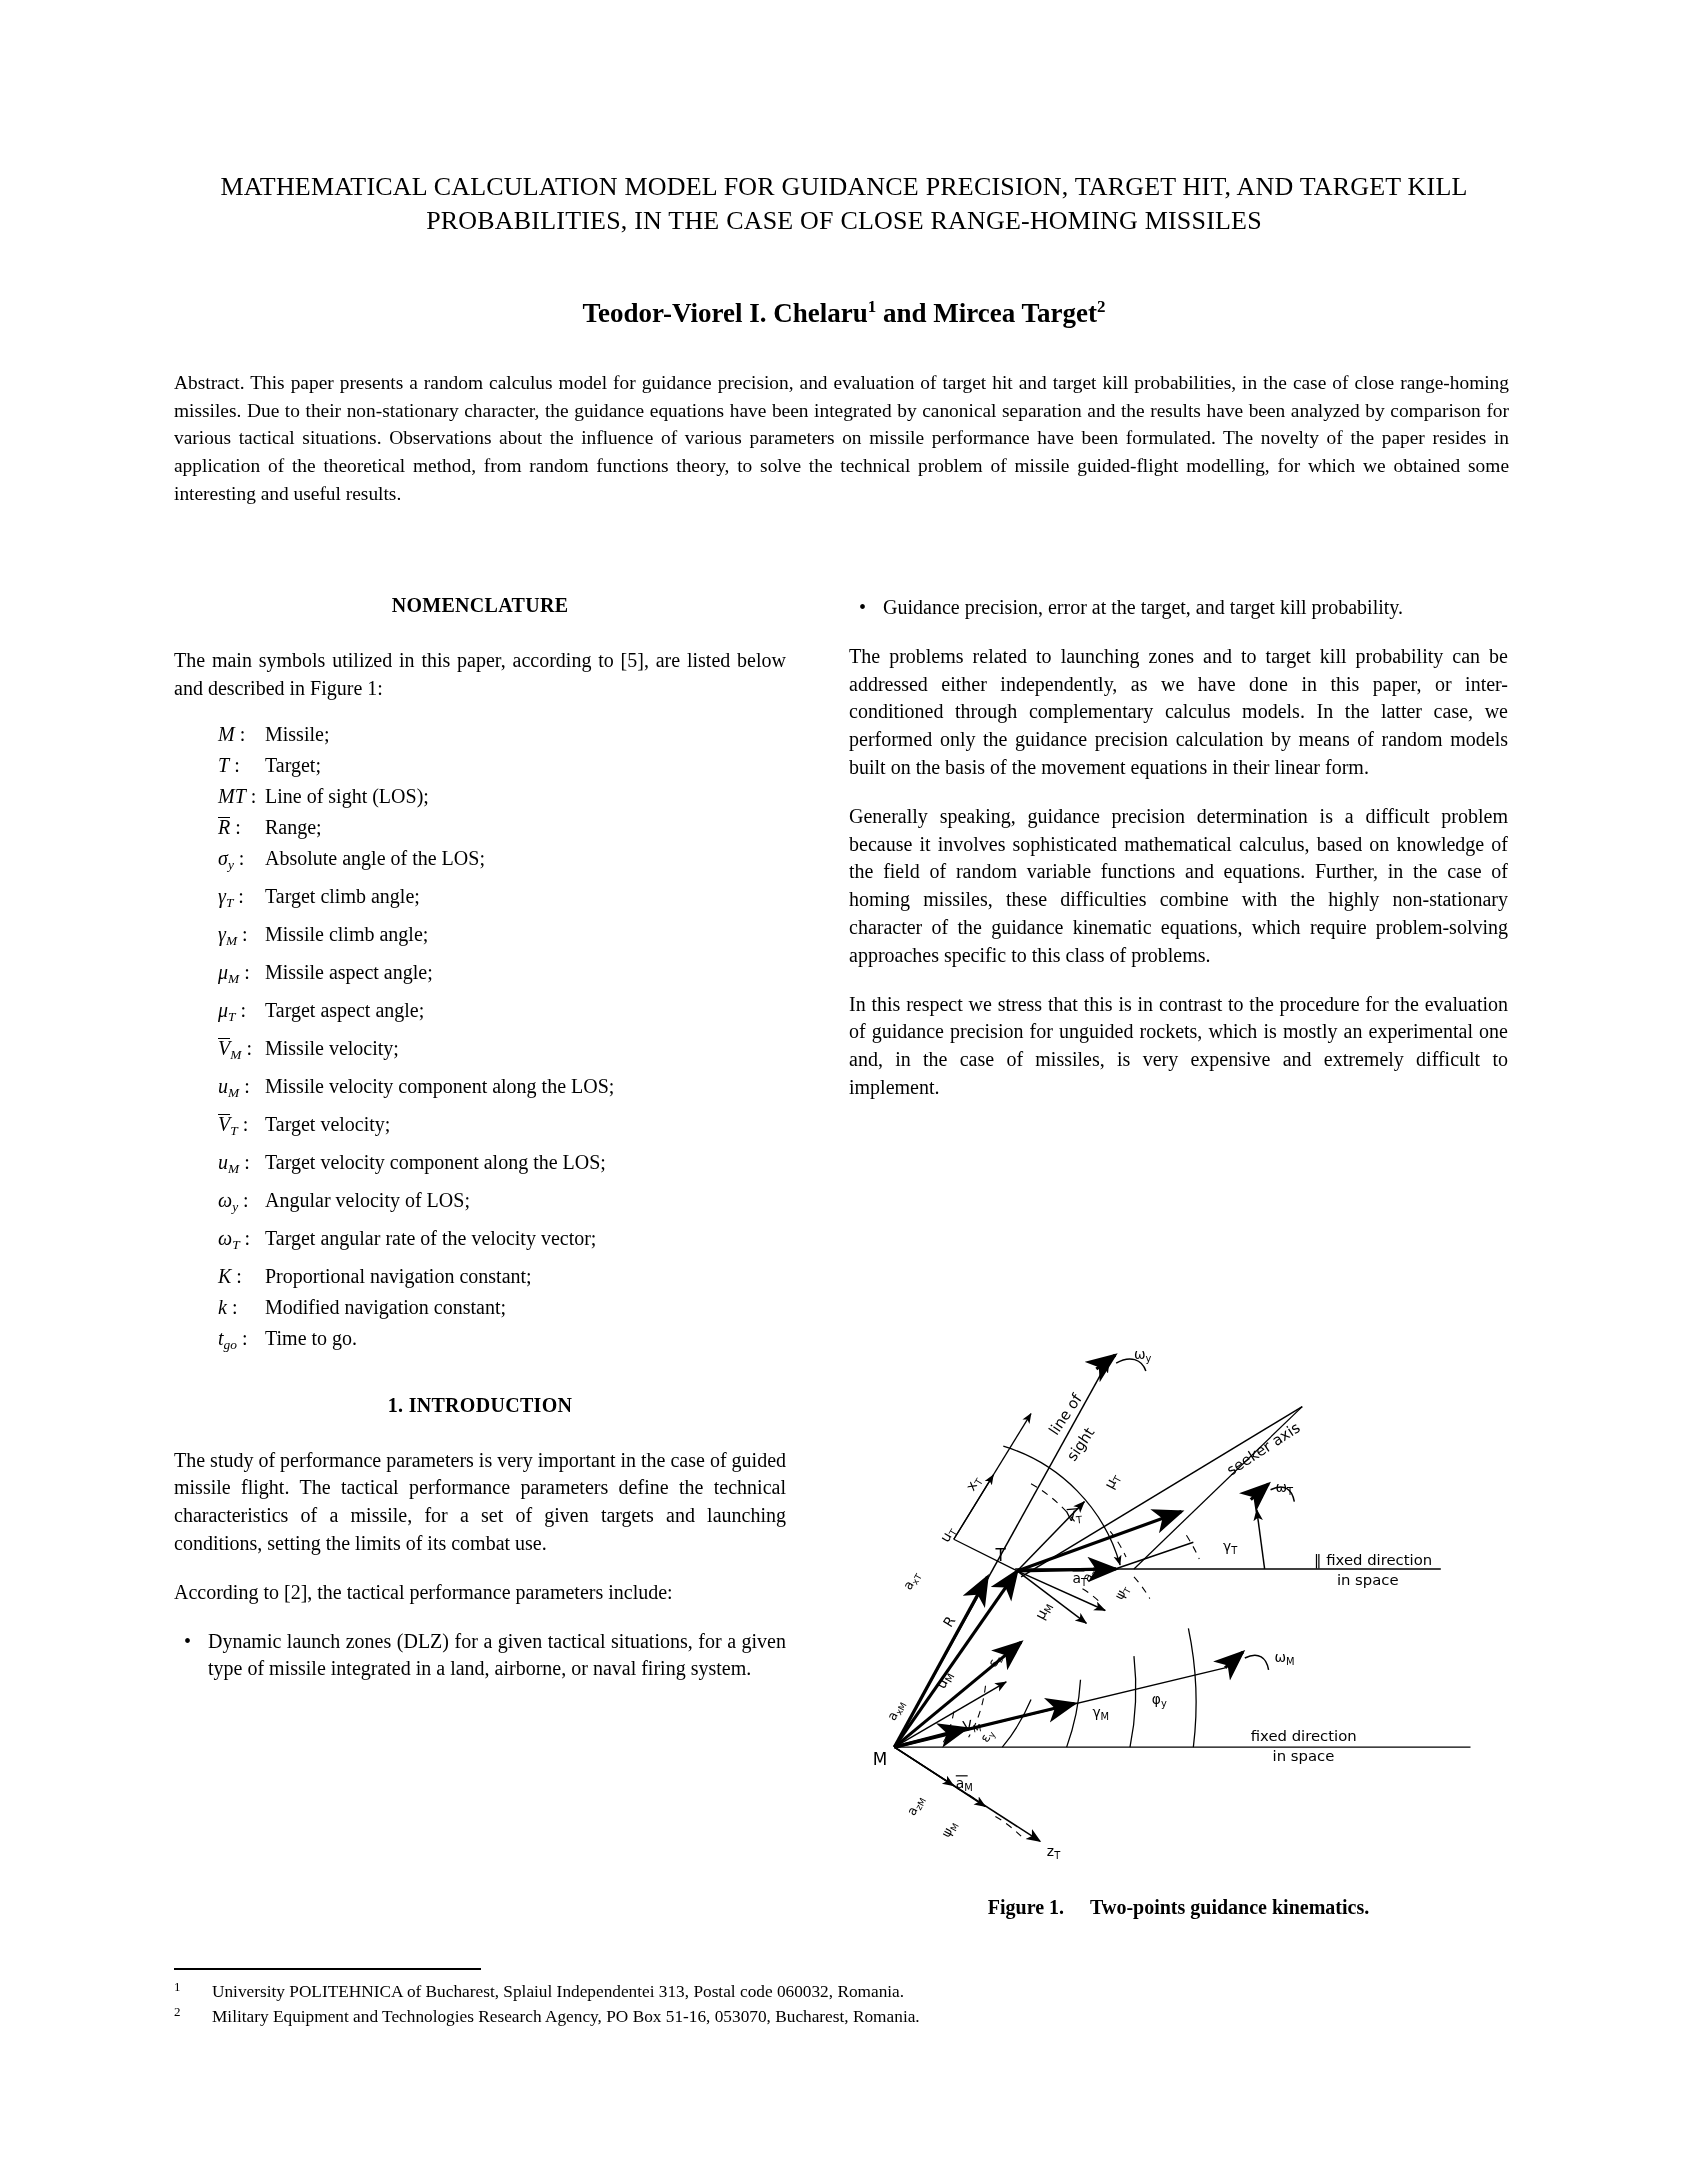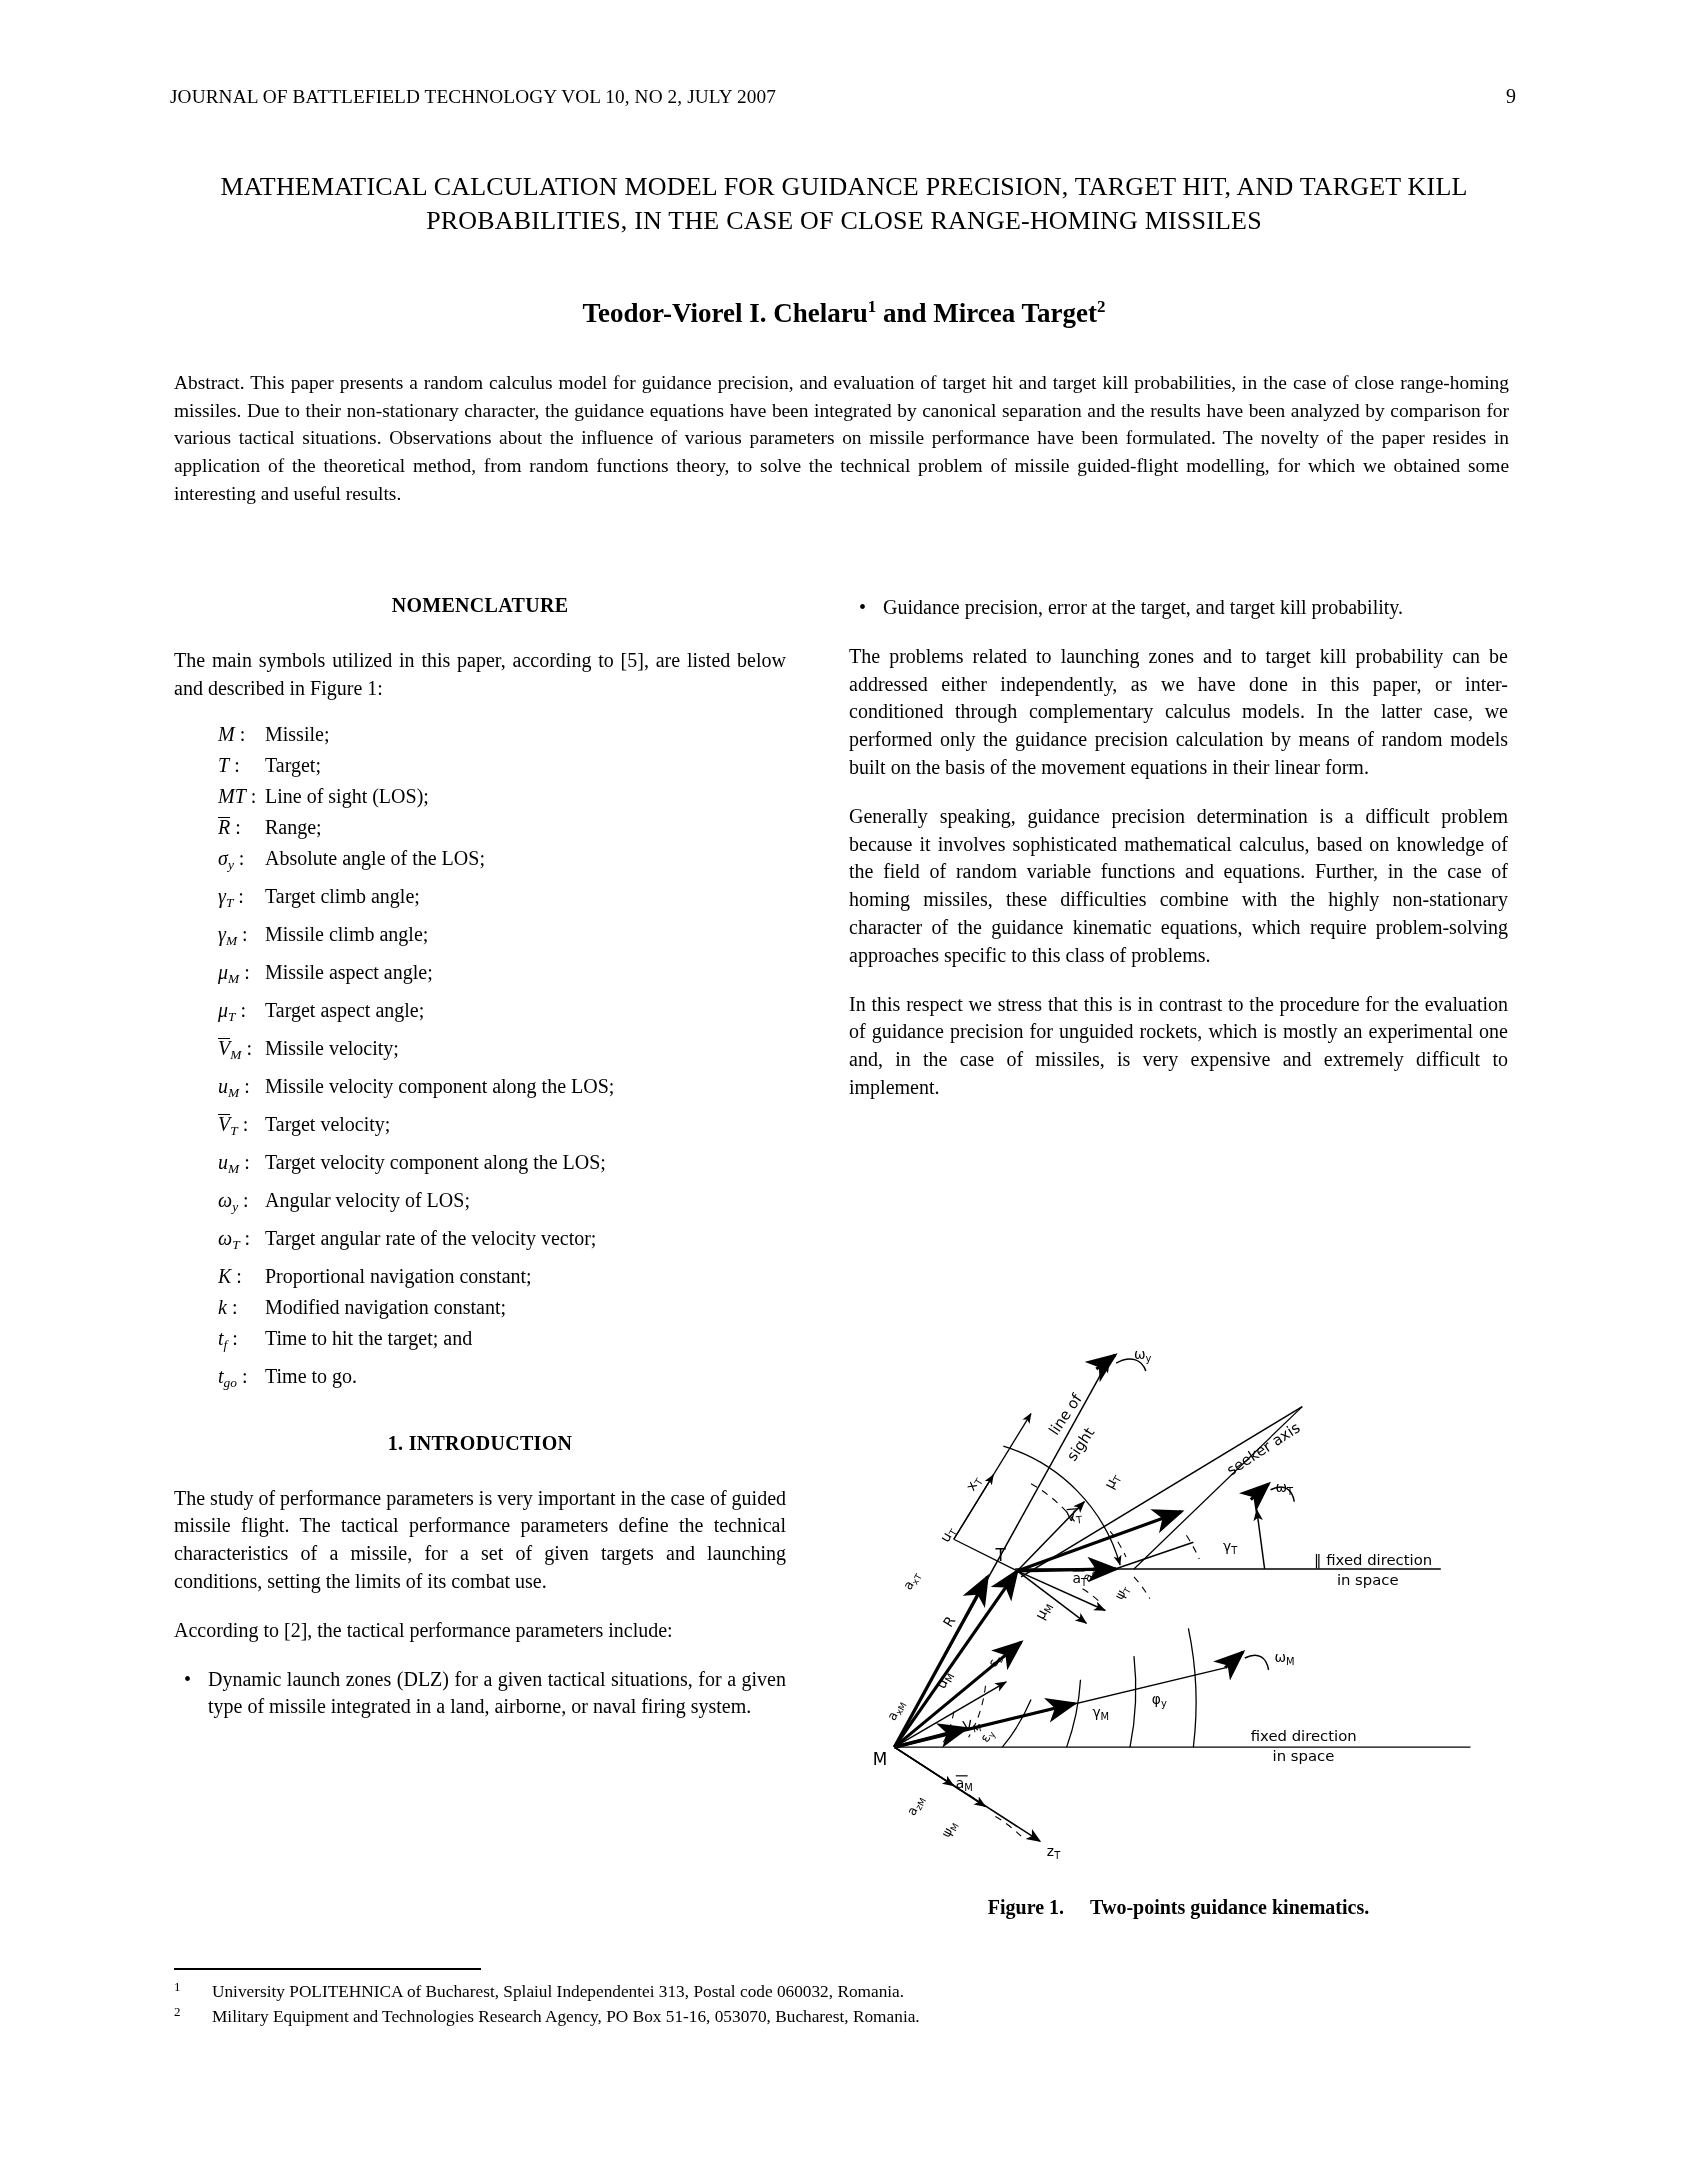--- a/index.html
+++ b/index.html
@@ -192,24 +192,20 @@
     width: 1335px;
     text-align: center;
     font-size: 19.3px;
   }
 </style>
 </head>
 <body>
 
 <div class="page">
 
-  <div class="runhead">
-    <span class="jname">JOURNAL OF BATTLEFIELD TECHNOLOGY VOL 10, NO 2, JULY 2007</span>
-    <span class="pageno">9</span>
-  </div>
 
   <div class="title">MATHEMATICAL CALCULATION MODEL FOR GUIDANCE PRECISION, TARGET HIT, AND TARGET KILL PROBABILITIES, IN THE CASE OF CLOSE RANGE-HOMING MISSILES</div>
 
   <div class="authors">
     <span>Teodor-Viorel I. Chelaru</span><sup>1</sup><span> and </span><span>Mircea Target</span><sup>2</sup>
   </div>
 
   <div class="abstract">
     <span>Abstract.</span><span> This paper presents a random calculus model for guidance precision, and evaluation of target hit and target kill probabilities, in the case of close range-homing missiles. Due to their non-stationary character, the guidance equations have been integrated by canonical separation and the results have been analyzed by comparison for various tactical situations. Observations about the influence of various parameters on missile performance have been formulated. The novelty of the paper resides in application of the theoretical method, from random functions theory, to solve the technical problem of missile guided-flight modelling, for which we obtained some interesting and useful results.</span>
   </div>
@@ -278,24 +274,20 @@
           <span class="nsym">ω<sub class="s">T</sub><span class="rm">&nbsp;:</span></span>
           <span class="ndesc">Target angular rate of the velocity vector;</span>
         </div>
         <div class="nrow">
           <span class="nsym">K<span class="rm">&nbsp;:</span></span>
           <span class="ndesc">Proportional navigation constant;</span>
         </div>
         <div class="nrow">
           <span class="nsym">k<span class="rm">&nbsp;:</span></span>
           <span class="ndesc">Modified navigation constant;</span>
-        </div>
-        <div class="nrow tall">
-          <span class="nsym">t<sub class="s">f</sub><span class="rm">&nbsp;:</span></span>
-          <span class="ndesc">Time to hit the target; and</span>
         </div>
         <div class="nrow tall">
           <span class="nsym">t<sub class="s">go</sub><span class="rm">&nbsp;:</span></span>
           <span class="ndesc">Time to go.</span>
         </div>
       </div>
     <div class="sec-head" style="margin-top:34px;">1. INTRODUCTION</div>
     <div class="para">The study of performance parameters is very important in the case of guided missile flight. The tactical performance parameters define the technical characteristics of a missile, for a set of given targets and launching conditions, setting the limits of its combat use.</div>
     <div class="para">According to [2], the tactical performance parameters include:</div>
     <div class="bullet">

